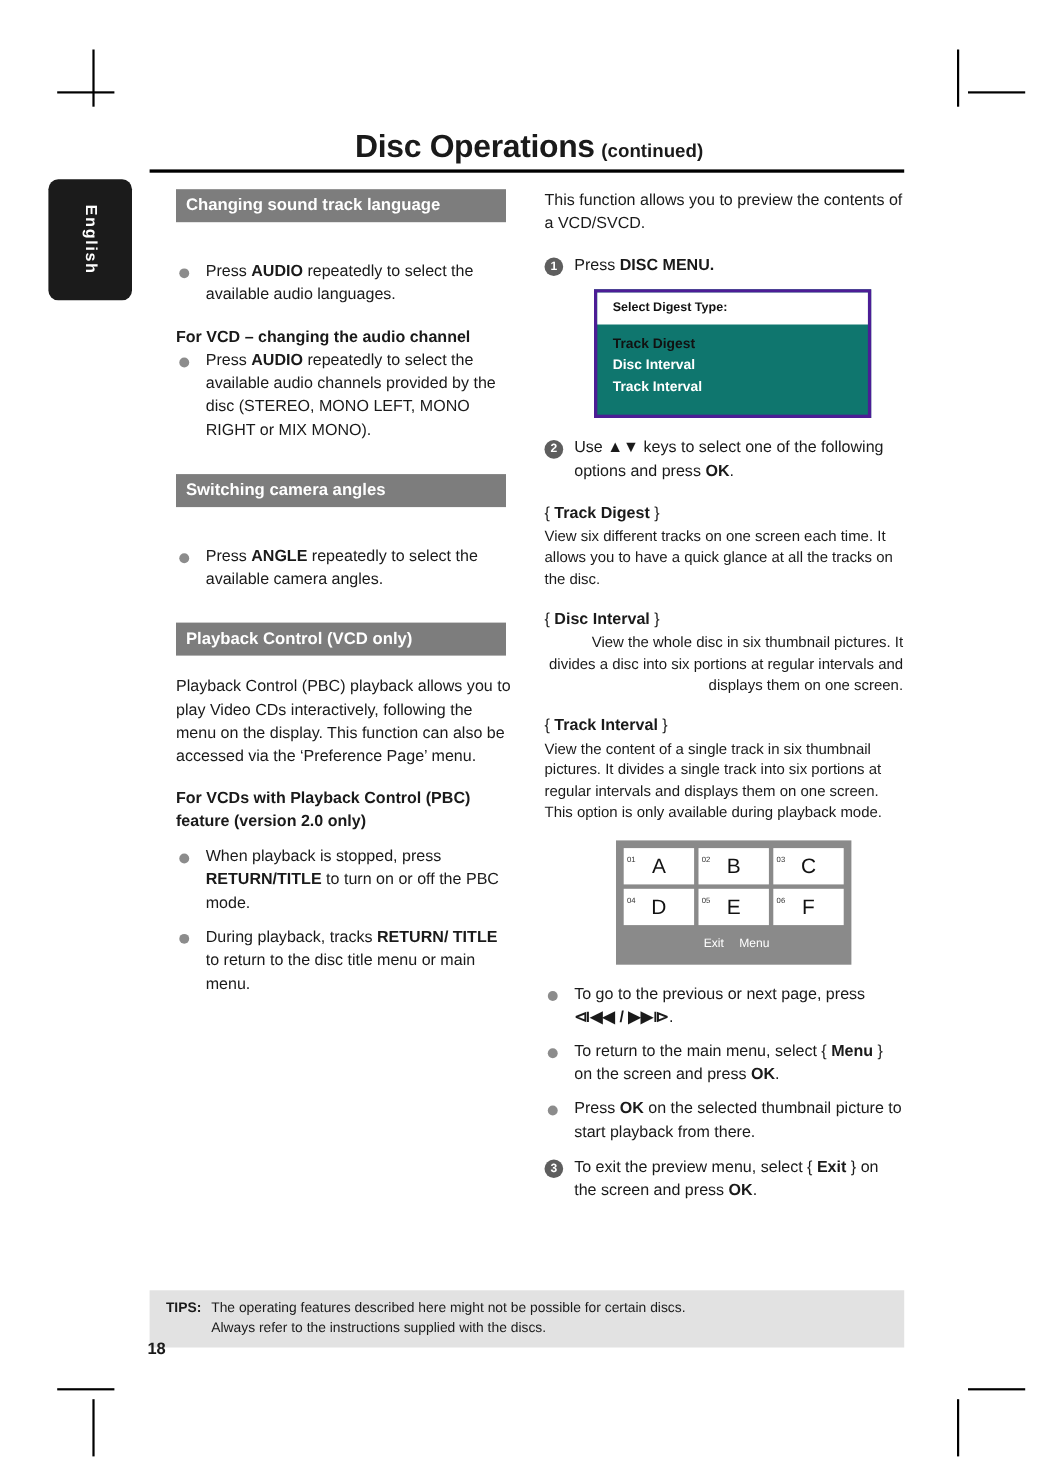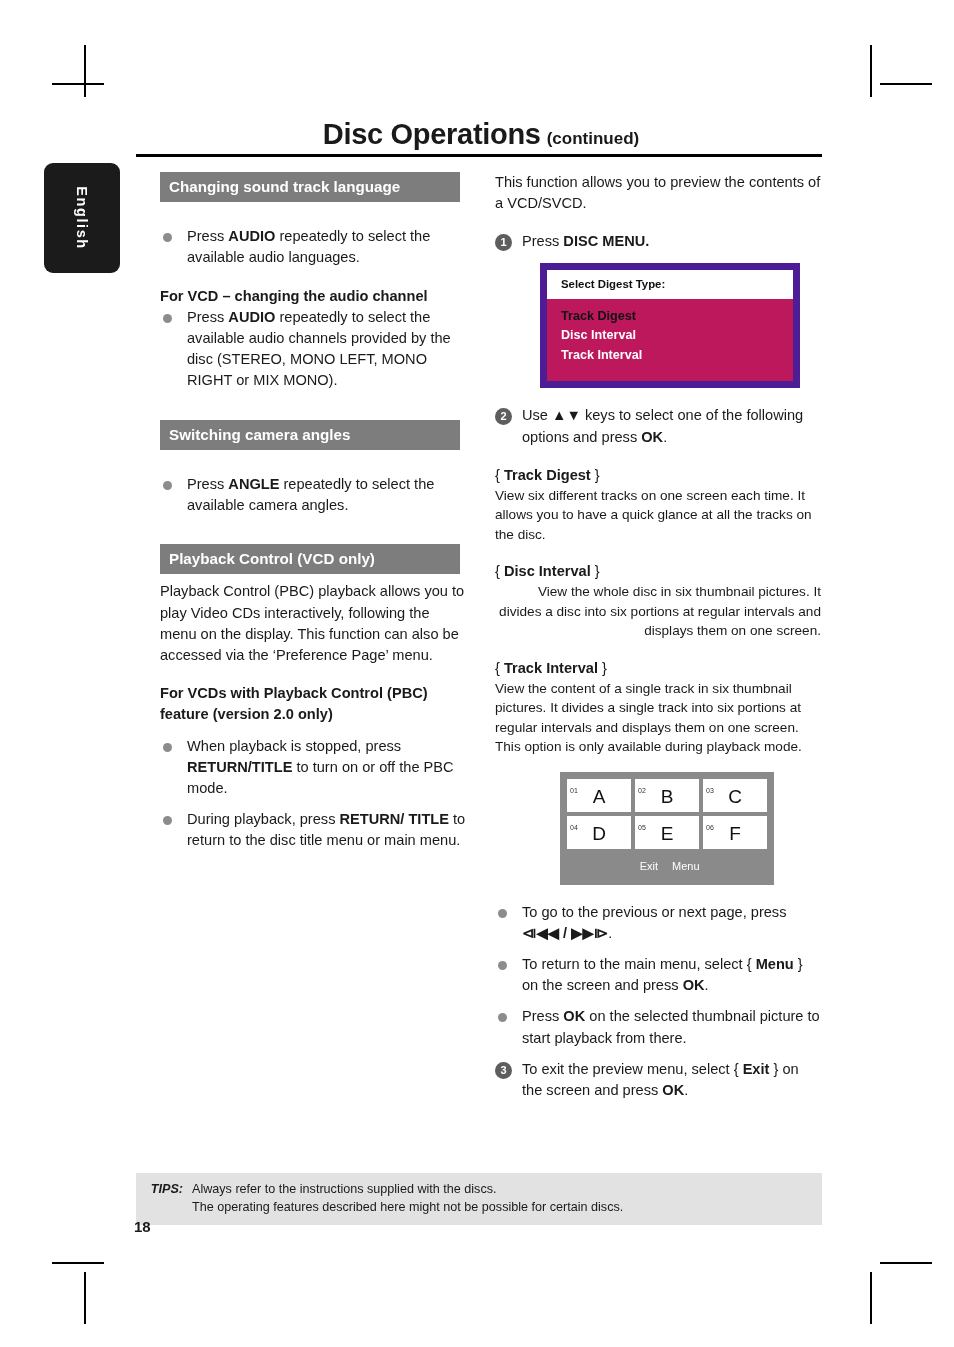--- a/index.html
+++ b/index.html
@@ -84,21 +84,21 @@
   #col-left  { left: 160px; }
   #col-right { left: 495px; width: 326px; }
 
   
   .sec-head {
     background: #7d7d7d;
     color: #ffffff;
     font-size: 15.2px;
     font-weight: bold;
     padding: 4px 0 5px 9px;
-    margin-bottom: 7px;
+    margin-bottom: 18px;
   }
   #col-left .sec-head { width: 291px; }
   #col-right .sec-head { width: 317px; }
 
   .para { margin: 0 0 0 0; }
   .gap { height: 17px; }
   .gap-sm { height: 10px; }
   .gap-lg { height: 28px; }
 
   
@@ -138,22 +138,22 @@
     text-align: center;
   }
 
   .b { font-weight: bold; }
   .sub-head { font-weight: bold; }
 
   
   #digest-box {
     width: 246px;
     margin: 10px 0 0 45px;
-    border: 7px solid #4c1d95;
-    background: #be185d;
+    border: 3px solid #4c1d95;
+    background: #0f766e;
   }
   #digest-box .dg-title {
     background: #ffffff;
     color: #111;
     font-size: 11.4px;
     font-weight: bold;
     padding: 4px 0 4px 14px;
   }
   #digest-box .dg-body {
     padding: 8px 0 16px 14px;
@@ -223,21 +223,20 @@
     padding: 7px 0 9px 0;
     display: flex;
     font-size: 12.6px;
     line-height: 18px;
   }
   #tips .tips-label {
     width: 56px;
     text-align: right;
     padding-right: 9px;
     font-weight: bold;
-    font-style: italic;
     box-sizing: border-box;
   }
   #tips .tips-lines { flex: 1; }
 
   #page-num {
     position: absolute;
     left: 134px;
     top: 1218px;
     font-size: 15px;
     font-weight: bold;
@@ -296,21 +295,21 @@
   <div class="gap"></div>
   <div class="sub-head">For VCDs with Playback Control (PBC) feature (version 2.0 only)</div>
 
   <div class="gap-sm"></div>
   <div class="bullet">
     <span>When playback is stopped, press </span><span class="b">RETURN/TITLE</span><span> to turn on or off the PBC mode.</span>
   </div>
 
   <div class="gap-sm"></div>
   <div class="bullet">
-    <span>During playback, press </span><span class="b">RETURN/ TITLE</span><span> to return to the disc title menu or main menu.</span>
+    <span>During playback, tracks </span><span class="b">RETURN/ TITLE</span><span> to return to the disc title menu or main menu.</span>
   </div>
 
 </div>
 
 <div class="col" id="col-right">
 
   <div class="para">This function allows you to preview the contents of a VCD/SVCD.</div>
 
   <div class="gap"></div>
   <div class="step">
@@ -405,18 +404,18 @@
   <div class="step">
     <span class="num">3</span>
     <span>To exit the preview menu, select { </span><span class="b">Exit</span><span> } on the screen and press </span><span class="b">OK</span><span>.</span>
   </div>
 
 </div>
 
 <div id="tips">
   <div class="tips-label">TIPS:</div>
   <div class="tips-lines">
+    <div>The operating features described here might not be possible for certain discs.</div>
     <div>Always refer to the instructions supplied with the discs.</div>
-    <div>The operating features described here might not be possible for certain discs.</div>
   </div>
 </div>
 
 <div id="page-num">18</div>
 
 </body></html>

